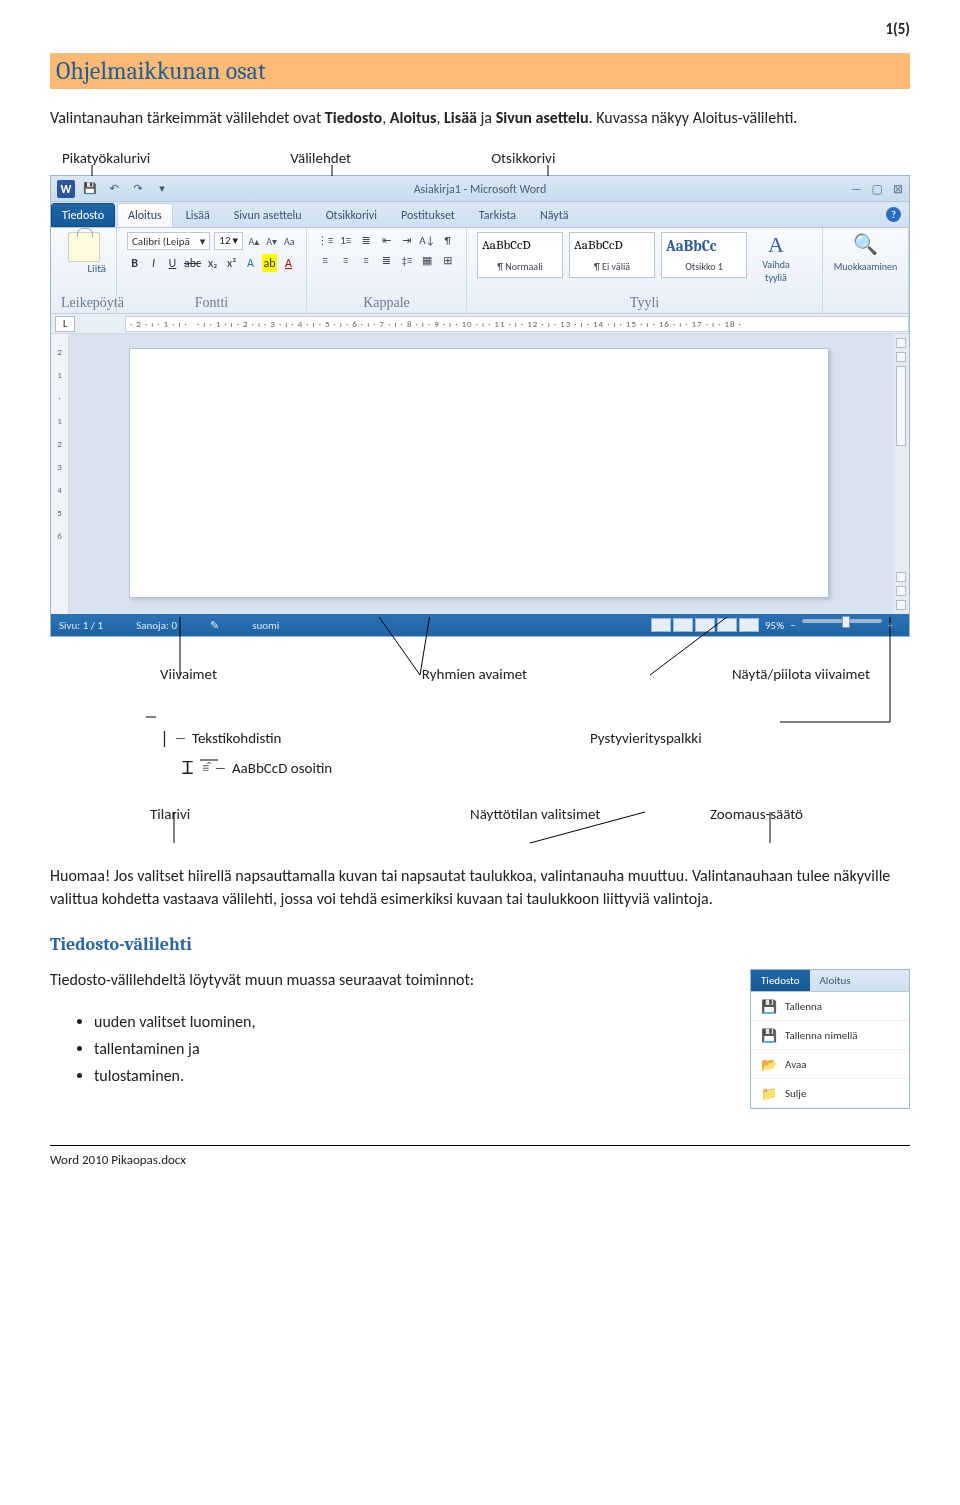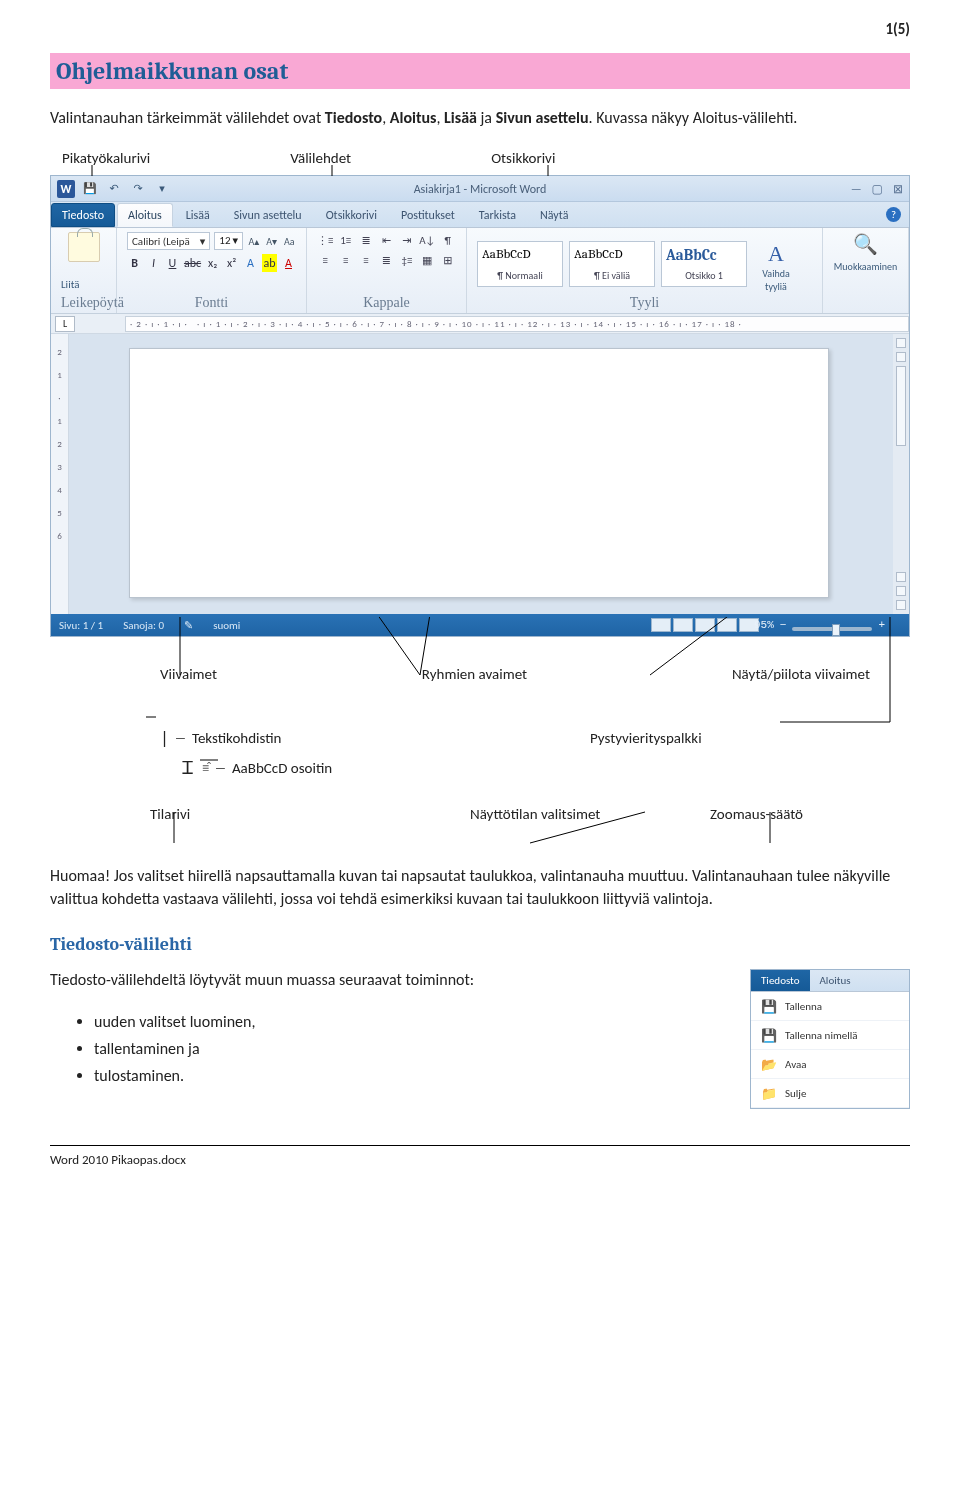--- a/index.html
+++ b/index.html
@@ -12,25 +12,25 @@
     padding: 0 50px 60px 50px;
     position: relative;
   }
   .page-num {
     text-align: right;
     font-weight: bold;
     font-size: 15px;
     padding: 20px 0 15px 0;
   }
   .h1 {
-    background: #f9a8d4;
+    background: #fdba74;
     color: #1f5d96;
     font-family: Cambria, Georgia, serif;
     font-size: 24px;
-    font-weight: bold;
+    font-weight: normal;
     padding: 4px 6px;
     margin-bottom: 18px;
   }
   .body-text {
     font-size: 16px;
     line-height: 1.4;
     margin-bottom: 16px;
   }
   .body-text b { font-weight: bold; }
   .callout-row {
@@ -93,52 +93,52 @@
   .helpicon { position:absolute; right:8px; top:5px; width:15px; height:15px; border-radius:50%; background:#2a6fc1; color:#fff; display:flex; align-items:center; justify-content:center; font-size:11px;}
   .ribbon {
     display:flex; background: linear-gradient(#f7fafd,#e7eef7);
     border-bottom:1px solid #c4d0dd; min-height:86px;
   }
   .rgroup { border-right:1px solid #cfd9e4; padding:4px 10px 2px 10px; display:flex; flex-direction:column; justify-content:space-between; }
   .rgroup .glabel { text-align:center; font-size:14px; color:#6a7c91; padding-top:2px;font-family:Liberation Serif, serif;}
   .g-clip { width:66px;}
   .g-clip .clipicon { width:32px; height:30px; margin:0 auto; background:#fffbdf; border:1px solid #d8ccb0; border-radius:2px; position:relative;}
   .g-clip .clipicon:before { content:""; position:absolute; top:-5px; left:8px; width:14px; height:8px; border:1px solid #9aa; border-bottom:none; border-radius:6px 6px 0 0;}
-  .g-clip .cliplabel{ text-align:left; font-size:11px; color:#3b5a7a;margin-top:16px;}
+  .g-clip .cliplabel{ text-align:right; font-size:11px; color:#3b5a7a;}
   .g-font { width:190px;}
   .g-font .row1 { display:flex; gap:4px; margin-bottom:4px;}
   .g-font .row1 .fontname{ border:1px solid #bac7d6; background:#fff; padding:1px 4px; font-size:11px; width:96px; color:#333; display:flex; justify-content:space-between; align-items:center;}
   .g-font .row1 .fontsize{ border:1px solid #bac7d6; background:#fff; padding:1px 4px; width:32px; font-size:11px; display:flex; justify-content:space-between;}
   .g-font .row1 .mini{ width:16px; height:18px; display:flex; align-items:center; justify-content:center; color:#456; font-size:10px;}
   .g-font .row2 { display:flex; gap:4px;}
   .g-font .row2 span{ width:18px; height:18px; display:flex; align-items:center; justify-content:center; color:#334; font-size:12px; }
   .g-para { width:160px;}
   .g-para .prow{ display:flex; gap:4px; margin-bottom:4px; }
   .g-para .prow span{ width:18px; height:16px; display:flex; align-items:center; justify-content:center; color:#445; font-size:11px;}
-  .g-styles { flex:1;justify-content:flex-end; }
+  .g-styles { flex:1; }
   .g-styles .sbox { display:flex; gap:6px; }
   .g-styles .swatch { border:1px solid #bac7d6; background:#fff; width:86px; height:46px; padding:4px; display:flex; flex-direction:column; justify-content:space-between; }
   .g-styles .swatch .sample{ font-family:Cambria,Georgia,serif; }
   .g-styles .swatch .slabel{ font-size:10px; color:#445; text-align:center;}
   .g-styles .chstyle { width:46px; text-align:center; font-size:10px; color:#3b5a7a; }
   .g-styles .chstyle .aicon{ font-family:Georgia,serif; font-size:22px; color:#345fa8;}
   .g-edit { width:86px; text-align:center; font-size:10px; color:#3b5a7a;}
   .g-edit .eicon{ font-size:20px; color:#3b5a7a; margin-bottom:4px;}
   .ruler-line{ display:flex; align-items:center; height:20px; background:#e9eff6; border-bottom:1px solid #cfd9e4;}
   .ruler-line .Lbox{ width:20px; height:16px; background:#fff; border:1px solid #b0bbc8; margin:0 50px 0 4px; display:flex; align-items:center; justify-content:center; font-size:10px;}
   .ruler-line .ruler{ flex:1; height:16px; background:#fdfdfe; border:1px solid #c7d1dc; font-size:9px; color:#667; display:flex; align-items:center; letter-spacing:1px; overflow:hidden; white-space:nowrap; padding:0 4px;}
   .docarea{ display:flex; background:#d8e3ef; height:280px; position:relative;}
   .vruler{ width:18px; background:#f0f4f9; border-right:1px solid #cfd9e4; font-size:9px; color:#667; display:flex; flex-direction:column; align-items:center; gap:12px; padding-top:12px;}
   .paper{ background:#fff; border:1px solid #b9c3ce; margin:14px 0 0 60px; width:700px; height:250px; box-shadow:2px 2px 4px rgba(0,0,0,0.15);}
   .vscroll{ position:absolute; right:0; top:0; bottom:0; width:16px; background:#e4ebf3; display:flex; flex-direction:column; align-items:center; gap:4px; padding:4px 0;}
   .vscroll div{ width:10px; height:10px; border:1px solid #b0bccb; background:#f4f8fc;}
-  .statusbar{ display:flex; align-items:center; height:22px; background: linear-gradient(#2a72b5,#1f64a5); color:#d9e8f6; font-size:11px; padding:0 8px; gap:20px; position:relative;}
+  .statusbar{ display:flex; align-items:center; height:22px; background: linear-gradient(#2a72b5,#1f64a5); color:#d9e8f6; font-size:11px; padding:0 8px; gap:33px; position:relative;}
   .statusbar .viewbtns{ position:absolute; right:150px; display:flex; gap:2px;}
   .statusbar .viewbtns span{ width:20px; height:14px; background:#e4eef7; border:1px solid #9cb6cf;}
-  .statusbar .zoom{ position:absolute; right:24px; display:flex; align-items:flex-end; gap:6px; color:#e8f1fa;font-family:Liberation Mono, monospace;}
+  .statusbar .zoom{ position:absolute; right:16px; display:flex; align-items:flex-start; gap:6px; color:#e8f1fa;}
   .statusbar .zoom .track{ width:80px; height:4px; background:#9cb6cf; border-radius:2px; position:relative;}
   .statusbar .zoom .track:before{content:""; position:absolute; left:50%; top:-3px; width:6px; height:10px; background:#eaf2fa; border:1px solid #7d9bb9;}
 
   
   .mini-shot{ float:right; border:1px solid #9eb6ce; width:160px; background:#fff; font-size:11px; margin-left:20px;}
   .mini-shot .mtabs{ display:flex; background:linear-gradient(#dbe7f4,#cfe0f1); border-bottom:1px solid #b9c7d7;}
   .mini-shot .mtabs .mtab{ padding:4px 10px; font-size:11px;}
   .mini-shot .mtabs .mtab.file{ background:linear-gradient(#1f66a5,#155a97); color:#fff;}
   .mini-shot .mtabs .mtab.other{ color:#3d5470;}
   .mini-shot .mrow{ display:flex; align-items:center; gap:8px; padding:6px 10px; color:#333; border-bottom:1px solid #eef2f7;}

